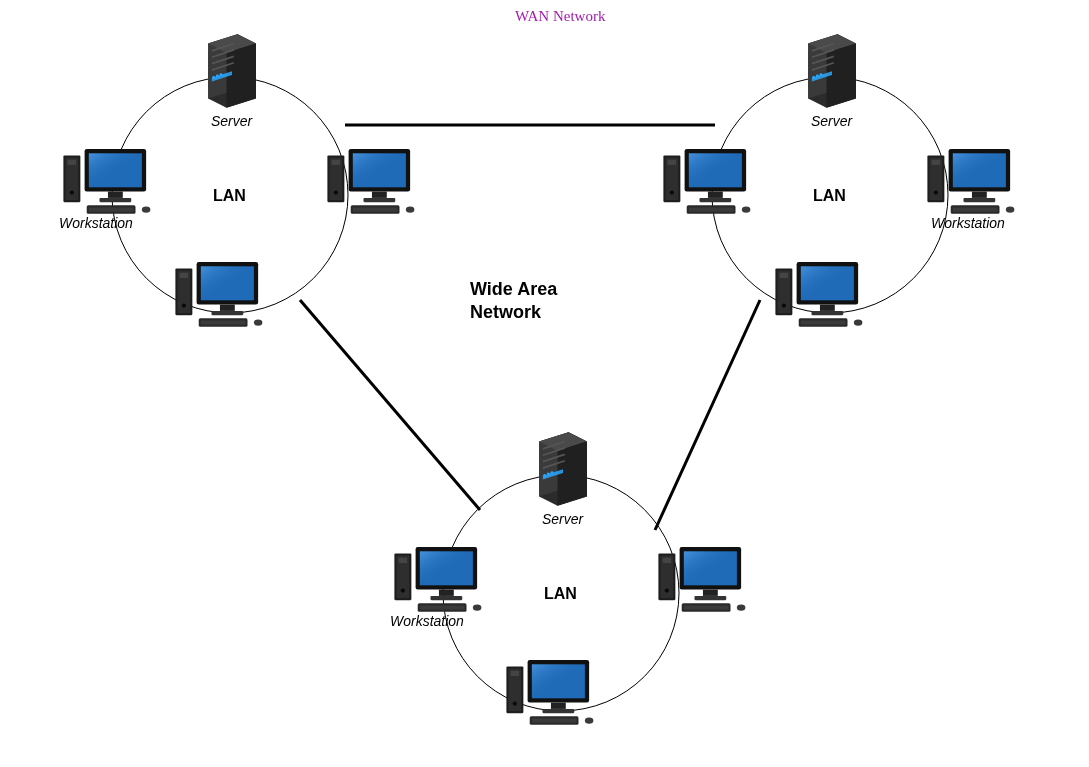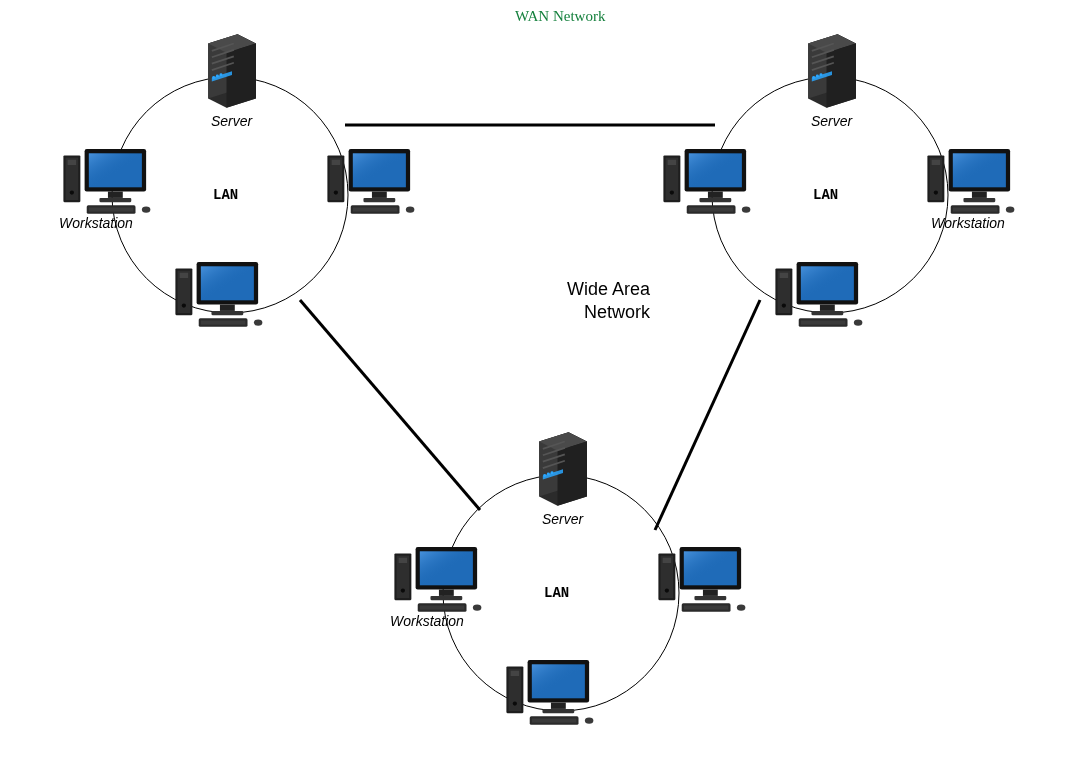--- a/index.html
+++ b/index.html
@@ -12,33 +12,32 @@
     overflow: hidden;
   }
   .canvas {
     position: relative;
     width: 1089px;
     height: 767px;
   }
   .abs { position: absolute; }
   .title {
     font-size: 15px;
-    color: #15803d;
+    color: #a21caf;
     font-family: "Times New Roman", serif;
   }
   .center-label {
     font-size: 18px;
-    font-weight: normal;
-    text-align: right;
+    font-weight: bold;
+    text-align: left;
     line-height: 1.25;
   }
   .lan-label {
-    font-size: 14px;
+    font-size: 16px;
     font-weight: bold;
-    font-family: Liberation Mono, monospace;
   }
   .small-label {
     font-size: 14px;
     font-style: italic;
   }
   svg.net { position: absolute; top:0; left:0; width:1089px; height:767px; pointer-events:none; }
   
   .node { position:absolute; }
 </style>
 </head>

